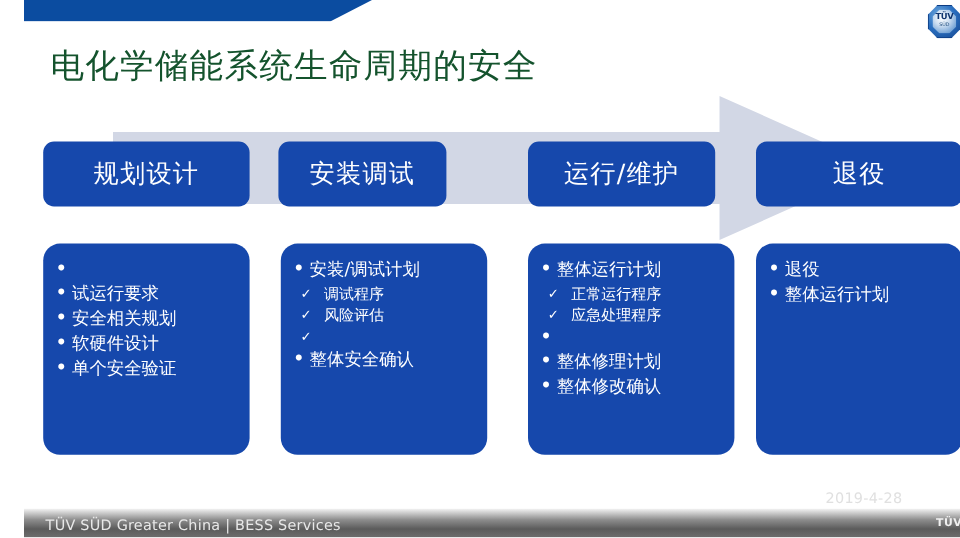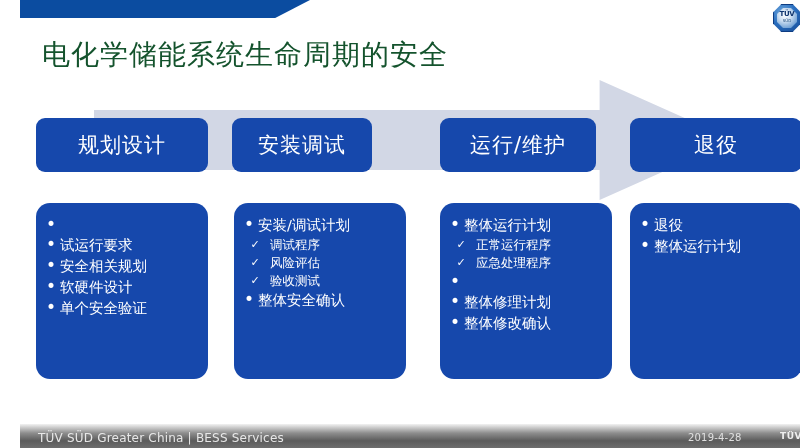--- a/index.html
+++ b/index.html
@@ -189,22 +189,22 @@
   }
   .footer-left {
     position: absolute;
     left: 18px; top: 431px;
     font-size: 12px;
     color: #e8e8e8;
     letter-spacing: 0.2px;
   }
   .footer-date {
     position: absolute;
-    left: 668px; top: 432px;
-    font-size: 10px;
+    left: 668px; top: 408px;
+    font-size: 12px;
     color: #e0e0e0;
     letter-spacing: 0.2px;
   }
   .footer-tuv {
     position: absolute;
     left: 760px; top: 430px;
     font-size: 9px;
     font-weight: bold;
     color: #f0f0f0;
     letter-spacing: 0.5px;
@@ -277,21 +277,20 @@
         <li class="bullet-item sub">
           <span class="mark">✓</span>
           <span class="txt">调试程序</span>
         </li>
         <li class="bullet-item sub">
           <span class="mark">✓</span>
           <span class="txt">风险评估</span>
         </li>
         <li class="bullet-item sub">
           <span class="mark">✓</span>
-          <span class="txt">验收测试</span>
         </li>
         <li class="bullet-item">
           <span class="mark dot">•</span>
           <span class="txt">整体安全确认</span>
         </li>
       </ul>
   </div>
   <div class="stage-body s2">
     <ul class="bullet-list">
         <li class="bullet-item">

